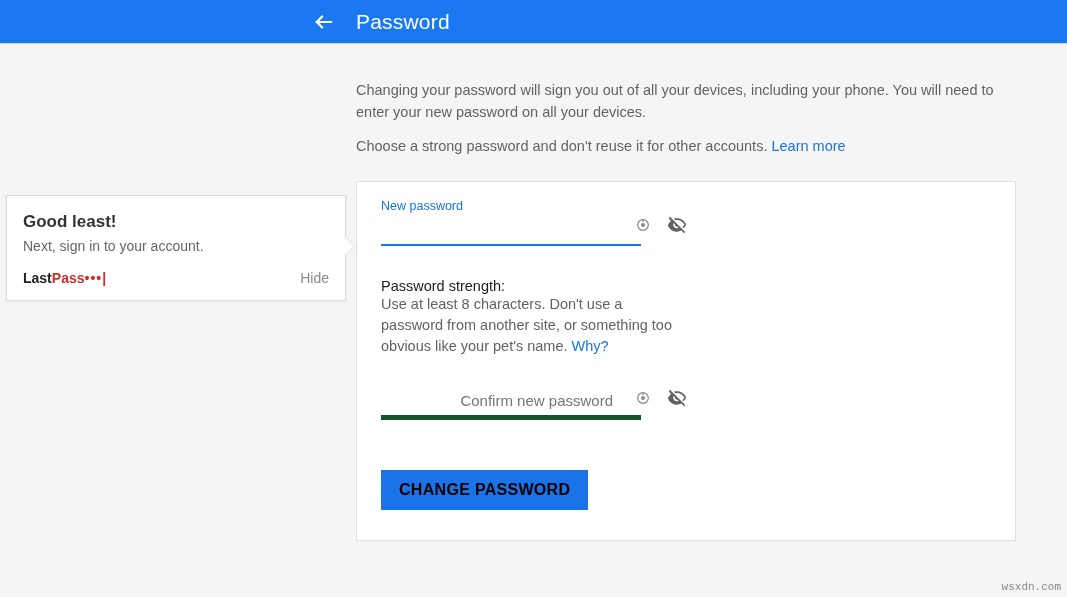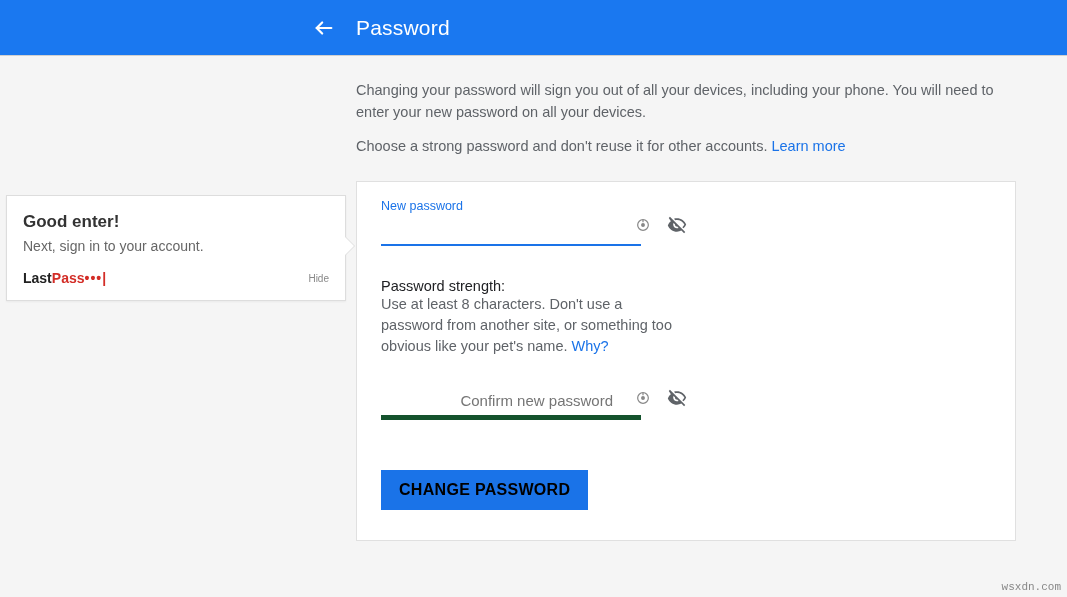--- a/index.html
+++ b/index.html
@@ -8,21 +8,21 @@
       background: #f5f5f5;
       color: #202124;
       width: 1067px;
       height: 597px;
       overflow: hidden;
       position: relative;
     }
     .header {
       background: #1a73e8;
       background: #1a78f0;
-      height: 56px;
+      height: 44px;
       display: flex;
       align-items: center;
       padding-left: 312px;
       color: #fff;
       border-bottom: 1px solid #d0d0d0;
     }
     .header .back {
       width: 24px; height: 24px;
       margin-right: 20px;
       display: flex; align-items: center; justify-content: center;
@@ -121,21 +121,21 @@
       border-bottom:10px solid transparent;
       border-left:10px solid #fff;
       filter: drop-shadow(1px 0 0 #ddd);
     }
     .lp-title { font-size: 17px; font-weight: 600; color:#333; margin-bottom: 6px;}
     .lp-sub { font-size: 14px; color:#666; margin-bottom: 16px;}
     .lp-foot { display:flex; align-items:center; justify-content:space-between;}
     .lp-logo { font-size: 14px; font-weight:700; color:#222;}
     .lp-logo .pass { color:#d32d27;}
     .lp-logo .dots { color:#d32d27; letter-spacing:1px; font-weight:900;}
-    .lp-hide { font-size: 10px; color:#888; cursor:pointer;}
+    .lp-hide { font-size: 14px; color:#888; cursor:pointer;}
     .watermark {
       position:absolute; right:6px; bottom:4px;
       font-size:11px; color:#888;font-family:Liberation Mono, monospace;
     }
     svg { display:block; }
   </style>
 </head>
 <body>
 
 <div class="header">
@@ -195,21 +195,21 @@
             </svg>
         </span>
       </div>
     </div>
 
     <button class="change-btn">CHANGE PASSWORD</button>
   </div>
 </div>
 
 <div class="lastpass">
-  <div class="lp-title">Good enter!</div>
+  <div class="lp-title">Good least!</div>
   <div class="lp-sub">Next, sign in to your account.</div>
   <div class="lp-foot">
     <div class="lp-logo">
       <span>Last</span><span class="pass">Pass</span><span class="dots">•••|</span>
     </div>
     <div class="lp-hide">Hide</div>
   </div>
 </div>
 
 <div class="watermark">wsxdn.com</div>

